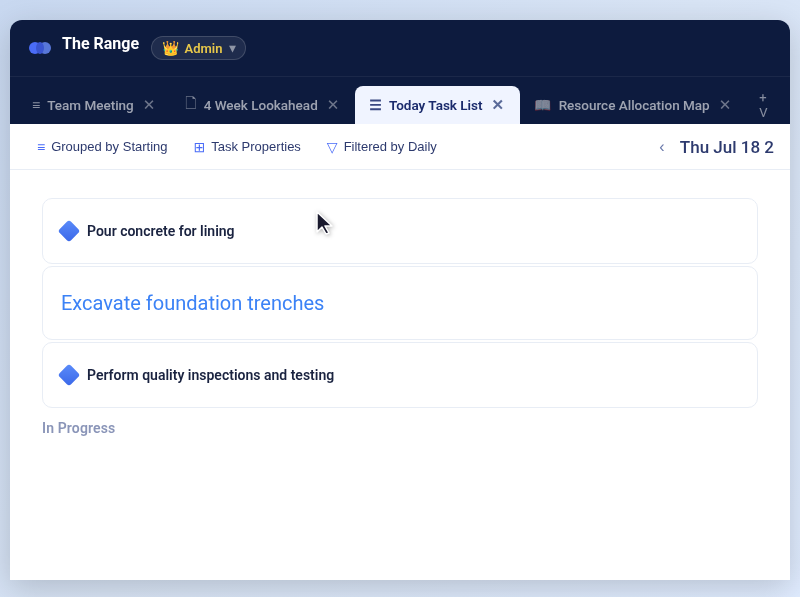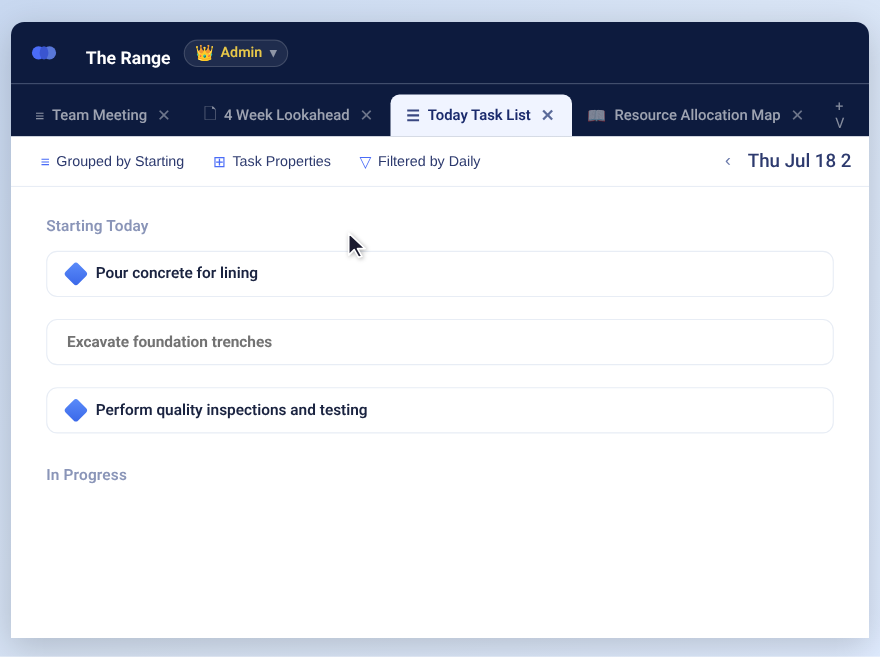--- a/index.html
+++ b/index.html
@@ -29,22 +29,22 @@
       display: flex;
       align-items: center;
       padding: 0 16px;
       height: 56px;
       flex-shrink: 0;
       gap: 12px;
     }
 
     .logo-area {
       display: flex;
-      align-items: flex-end;
-      gap: 24px;
+      align-items: flex-start;
+      gap: 8px;
     }
 
     .logo-icon {
       width: 28px;
       height: 28px;
     }
 
     .app-title {
       color: #fff;
       font-size: 16px;
@@ -222,22 +222,22 @@
       font-weight: 600;
       color: #8a95b8;
       margin-bottom: 14px;
       letter-spacing: 0.01em;
     }
 
     .task-card {
       background: #ffffff;
       border: 1.5px solid #e8edf5;
       border-radius: 10px;
-      padding: 12px 18px;
-      margin-bottom: 20px;
+      padding: 24px 18px;
+      margin-bottom: 2px;
       display: flex;
       align-items: center;
       gap: 10px;
       cursor: pointer;
       transition: box-shadow 0.15s;
     }
 
     .task-diamond {
       width: 16px;
       height: 16px;
@@ -247,23 +247,23 @@
       flex-shrink: 0;
     }
 
     .task-name {
       font-size: 14px;
       font-weight: 600;
       color: #1a2340;
     }
 
     .task-name-plain {
-      font-size: 14px;
-      font-weight: 700;
-      color: #737373;
+      font-size: 20px;
+      font-weight: 400;
+      color: #3b82f6;
     }
 
     .section-gap {
       margin-top: 10px;
       margin-bottom: 14px;
     }
 
     
     .cursor {
       position: absolute;
@@ -340,21 +340,20 @@
       <span>Filtered by Daily</span>
     </button>
     <div class="toolbar-divider"></div>
     <div class="toolbar-nav">
       <button class="nav-arrow">‹</button>
       <span class="date-display">Thu Jul 18 2</span>
     </div>
   </div>
 
   <div class="main-content">
-    <div class="section-header">Starting Today</div>
 
     <div class="task-card">
       <div class="task-diamond"></div>
       <span class="task-name">Pour concrete for lining</span>
     </div>
 
     <div class="task-card">
       <span class="task-name-plain">Excavate foundation trenches</span>
     </div>
 

